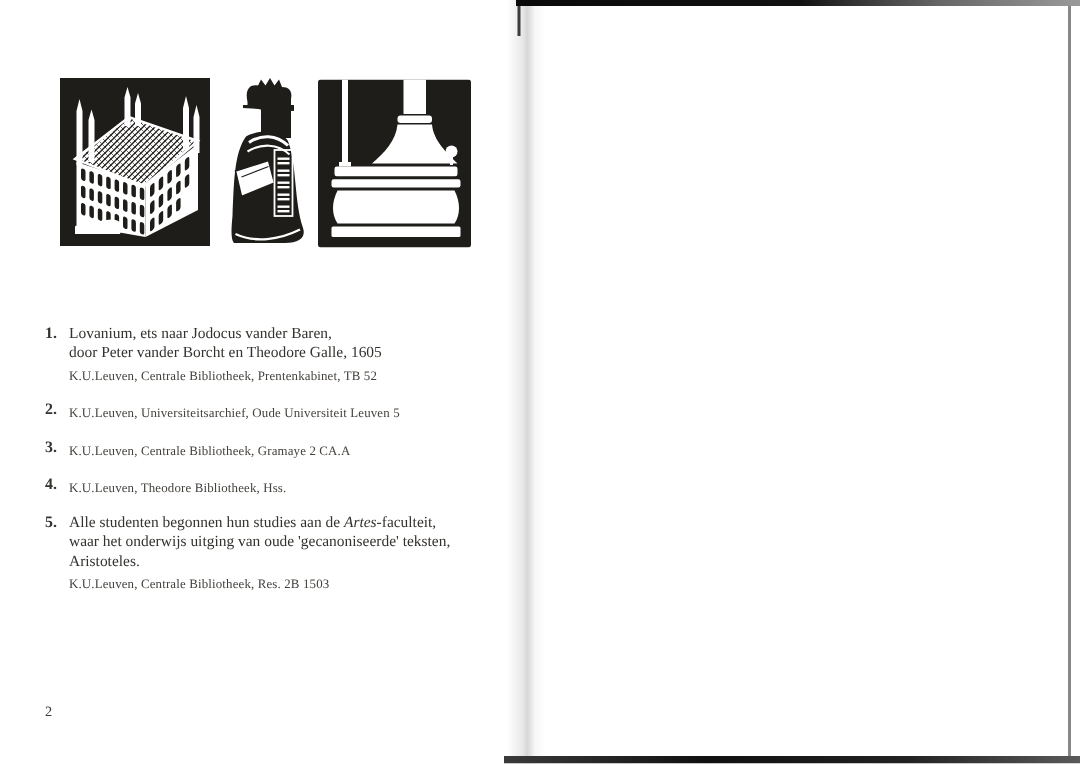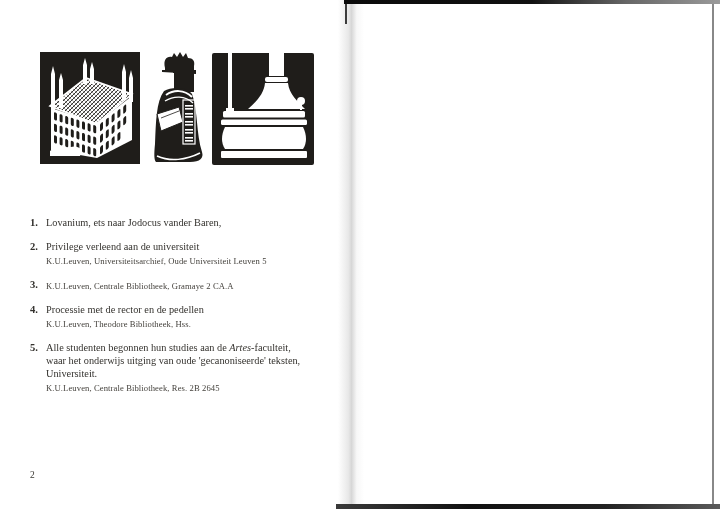--- a/index.html
+++ b/index.html
@@ -196,56 +196,54 @@
       </svg>
     </div>
   </div>
 
   <div class="captions">
     <div class="cap-item">
       <div class="cap-num">1.</div>
       <div class="cap-body">
         <div>
             <div class="tline"><span class="r-n">Lovanium, ets naar Jodocus vander Baren,</span></div>
+            <div class="tline"><span class="r-n">door Peter vander Borcht en Theodore Galle, 1605</span></div>
           </div>
+        <div class="cap-credit">K.U.Leuven, Centrale Bibliotheek, Prentenkabinet, TB 52</div>
       </div>
     </div>
     <div class="cap-item">
       <div class="cap-num">2.</div>
       <div class="cap-body">
         <div>
-            <div class="tline"><span class="r-n">Privilege verleend aan de universiteit</span></div>
           </div>
         <div class="cap-credit">K.U.Leuven, Universiteitsarchief, Oude Universiteit Leuven 5</div>
       </div>
     </div>
     <div class="cap-item">
       <div class="cap-num">3.</div>
       <div class="cap-body">
         <div class="cap-credit">K.U.Leuven, Centrale Bibliotheek, Gramaye 2 CA.A</div>
       </div>
     </div>
     <div class="cap-item">
       <div class="cap-num">4.</div>
       <div class="cap-body">
-        <div>
-            <div class="tline"><span class="r-n">Processie met de rector en de pedellen</span></div>
-          </div>
         <div class="cap-credit">K.U.Leuven, Theodore Bibliotheek, Hss.</div>
       </div>
     </div>
     <div class="cap-item">
       <div class="cap-num">5.</div>
       <div class="cap-body">
         <div>
             <div class="tline"><span class="r-n">Alle studenten begonnen hun studies aan de </span><span class="r-i">Artes</span><span class="r-n">-faculteit,</span></div>
             <div class="tline"><span class="r-n">waar het onderwijs uitging van oude 'gecanoniseerde' teksten,</span></div>
-            <div class="tline"><span class="r-n">Universiteit.</span></div>
+            <div class="tline"><span class="r-n">Aristoteles.</span></div>
           </div>
-        <div class="cap-credit">K.U.Leuven, Centrale Bibliotheek, Res. 2B 2645</div>
+        <div class="cap-credit">K.U.Leuven, Centrale Bibliotheek, Res. 2B 1503</div>
       </div>
     </div>
   </div>
 
   <div class="page-num page-num-left">2</div>
 </div>
 
 <div class="page page-right">
   
   

